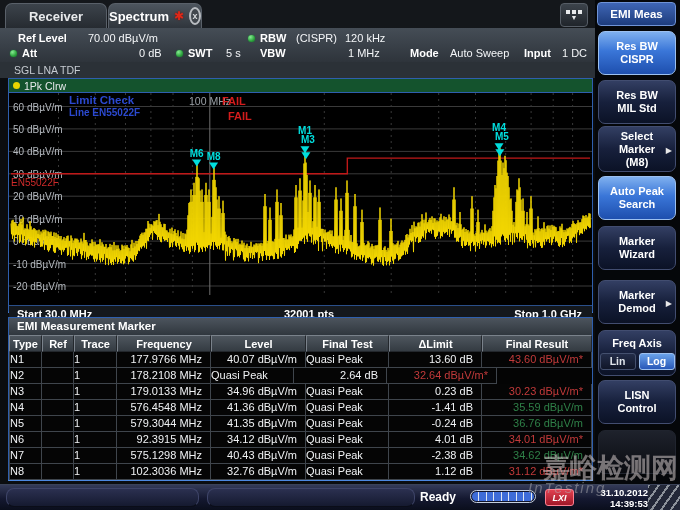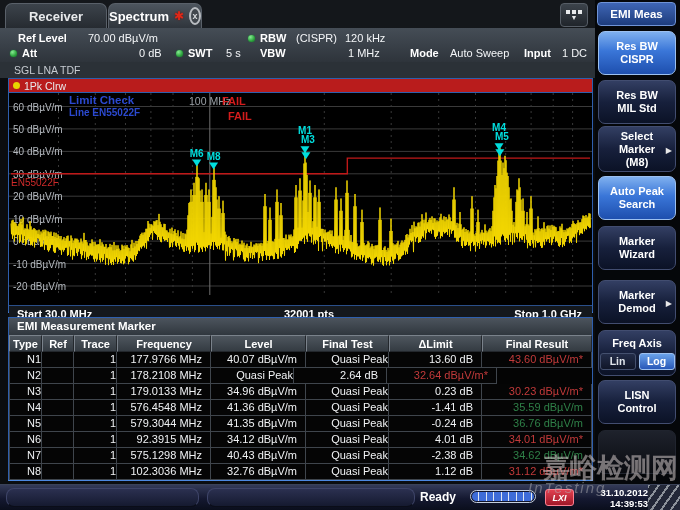--- a/index.html
+++ b/index.html
@@ -24,21 +24,21 @@
     border-bottom:1px solid #16191d;}
   .st{position:absolute;font-size:11px;color:#f4f6f8;white-space:nowrap;}
   .st.b{font-weight:bold;color:#fff;}
   .led{position:absolute;width:7px;height:7px;border-radius:50%;
     background:radial-gradient(circle at 35% 30%,#86eb92,#2ca33c 60%,#1b702a);box-shadow:0 0 1px #0a3;}
   .sgl{position:absolute;left:0;top:62px;width:595px;height:16px;background:#2b3137;color:#c7ccd2;
     font-size:10.5px;line-height:16px;padding-left:14px;box-sizing:border-box;}
   
   .plotblock{position:absolute;left:8px;top:78px;width:585px;height:235px;box-sizing:border-box;
     border:1px solid #2e5fae;border-bottom:2px solid #4c88e0;background:#000;}
-  .tracebar{height:13px;background:#b91c1c;border-bottom:1px solid #2e5fae;display:flex;align-items:center;gap:4px;
+  .tracebar{height:13px;background:#14532d;border-bottom:1px solid #2e5fae;display:flex;align-items:center;gap:4px;
     padding-left:4px;font-size:10.5px;color:#e8eaec;}
   .tracedot{width:7px;height:7px;border-radius:50%;background:#e8d500;}
   .plotarea{position:relative;height:212px;background:#000;overflow:hidden;}
   .plotarea svg{position:absolute;left:0;top:0;}
   .ov{position:absolute;white-space:nowrap;}
   .ov-limitcheck{left:60px;top:1px;color:#2b49cf;font-weight:bold;font-size:11.5px;}
   .ov-limitline{left:60px;top:14px;color:#2b49cf;font-weight:bold;font-size:10px;}
   .ov-grid100{left:169px;top:2px;width:64px;text-align:center;color:#9aa0a6;font-size:10.5px;}
   .ov-fail1{left:213px;top:2px;color:#d41c1c;font-weight:bold;font-size:11px;}
   .ov-fail2{left:219px;top:17px;color:#d41c1c;font-weight:bold;font-size:11px;}
@@ -55,21 +55,21 @@
   .tabletitle{height:17px;background:linear-gradient(#4c545d,#30373e);color:#fff;font-weight:bold;
     font-size:11.5px;line-height:17px;padding-left:8px;}
   .thead{display:flex;align-items:center;}
   .thead .hc{box-sizing:border-box;height:17px;background:linear-gradient(#4e565e,#343b42);
     border:1px solid;border-color:#7a828b #23272c #23272c #7a828b;color:#fff;font-weight:bold;font-size:11px;
     display:flex;align-items:center;justify-content:center;}
   .trow{display:flex;}
   .trow .dc{box-sizing:border-box;height:16px;background:#050505;border-right:1px solid #3f454c;
     border-bottom:1px solid #3f454c;color:#f0f2f4;font-size:11px;line-height:15px;overflow:hidden;}
   .trow .dc:first-child{border-left:1px solid #3f454c;}
-  .al-c{text-align:right;}
+  .al-c{text-align:left;}
   .al-r{text-align:right;padding-right:8px;}
   .dc.fail{color:#c23a3a;}
   .dc.pass{color:#2f8048;}
   
   .sidebar{position:absolute;left:595px;top:0;width:85px;height:510px;background:#05070a;}
   .skhead{position:absolute;left:2px;top:2px;width:79px;height:24px;box-sizing:border-box;
     background:linear-gradient(#3f66b5,#1d3c7d);border:1px solid #6f93d6;border-radius:4px;
     color:#fff;font-weight:bold;font-size:11.5px;display:flex;align-items:center;justify-content:center;}
   .skey{position:absolute;left:3px;width:78px;box-sizing:border-box;border-radius:7px;
     display:flex;flex-direction:column;align-items:center;justify-content:center;

